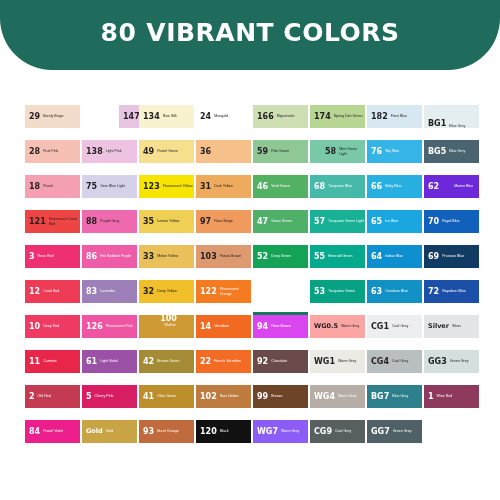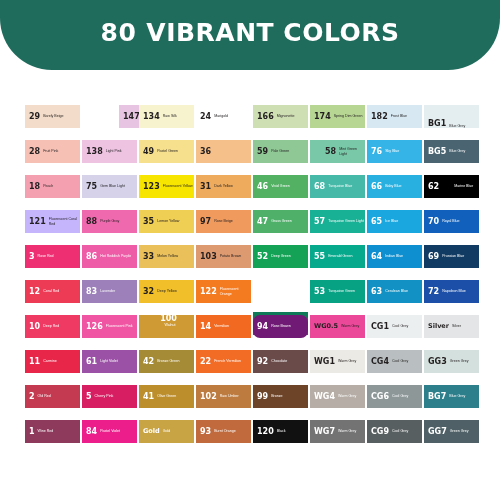--- a/index.html
+++ b/index.html
@@ -187,25 +187,25 @@
         <span class="nm">Vivid Green</span>
       </div>
       <div class="swatch light-text" style="background: rgb(70, 185, 168);">
         <span class="code">68</span>
         <span class="nm">Turquoise Blue</span>
       </div>
       <div class="swatch light-text" style="background: rgb(39, 176, 224);">
         <span class="code">66</span>
         <span class="nm">Baby Blue</span>
       </div>
-      <div class="swatch light-text" style="background: #000000; gap: 12px;">
+      <div class="swatch light-text" style="background: #6d28d9; gap: 12px;">
         <span class="code">62</span>
         <span class="nm">Marine Blue</span>
       </div>
-      <div class="swatch dark-text" style="background: #c4b5fd;">
+      <div class="swatch dark-text" style="background: #ef4444;">
         <span class="code">121</span>
         <span class="nm">Fluorescent Coral Red</span>
       </div>
       <div class="swatch dark-text" style="background: rgb(239, 105, 174);">
         <span class="code">88</span>
         <span class="nm">Purple Gray</span>
       </div>
       <div class="swatch dark-text" style="background: rgb(240, 207, 85);">
         <span class="code">35</span>
         <span class="nm">Lemon Yellow</span>
@@ -303,25 +303,25 @@
         <span class="nm">Fluorescent Pink</span>
       </div>
       <div class="swatch light-text" style="background: rgb(207, 154, 51); flex-direction: column;">
         <span class="code">100</span>
         <span class="nm">Walnut</span>
       </div>
       <div class="swatch light-text" style="background: rgb(242, 106, 33);">
         <span class="code">14</span>
         <span class="nm">Vermilion</span>
       </div>
-      <div class="swatch light-text" style="background: #701a75; border-radius: 7px;">
+      <div class="swatch light-text" style="background: #d946ef;">
         <span class="code">94</span>
         <span class="nm">Rose Brown</span>
       </div>
-      <div class="swatch dark-text" style="background: #ec4899;">
+      <div class="swatch dark-text" style="background: #fca5a5;">
         <span class="code small">WG0.5</span>
         <span class="nm">Warm Grey</span>
       </div>
       <div class="swatch dark-text" style="background: rgb(236, 239, 240);">
         <span class="code">CG1</span>
         <span class="nm">Cool Grey</span>
       </div>
       <div class="swatch dark-text" style="background: rgb(227, 229, 230);">
         <span class="code small">Silver</span>
         <span class="nm">Silver</span>
@@ -375,24 +375,20 @@
         <span class="nm">Raw Umber</span>
       </div>
       <div class="swatch light-text" style="background: rgb(110, 68, 41);">
         <span class="code">99</span>
         <span class="nm">Bronze</span>
       </div>
       <div class="swatch light-text" style="background: rgb(181, 173, 166);">
         <span class="code">WG4</span>
         <span class="nm">Warm Grey</span>
       </div>
-      <div class="swatch light-text" style="background: rgb(141, 151, 152);">
-        <span class="code">CG6</span>
-        <span class="nm">Cool Grey</span>
-      </div>
       <div class="swatch light-text" style="background: rgb(46, 127, 140);">
         <span class="code">BG7</span>
         <span class="nm">Blue Grey</span>
       </div>
       <div class="swatch light-text" style="background: rgb(142, 58, 92);">
         <span class="code">1</span>
         <span class="nm">Wine Red</span>
       </div>
       <div class="swatch light-text" style="background: rgb(236, 30, 140);">
         <span class="code">84</span>
@@ -403,21 +399,21 @@
         <span class="nm">Gold</span>
       </div>
       <div class="swatch light-text" style="background: rgb(192, 106, 62);">
         <span class="code">93</span>
         <span class="nm">Burnt Orange</span>
       </div>
       <div class="swatch light-text" style="background: rgb(17, 17, 17);">
         <span class="code">120</span>
         <span class="nm">Black</span>
       </div>
-      <div class="swatch light-text" style="background: #737373; align-items: center;">
+      <div class="swatch light-text" style="background: #8b5cf6; align-items: center;">
         <span class="code">WG7</span>
         <span class="nm">Warm Grey</span>
       </div>
       <div class="swatch light-text" style="background: rgb(88, 95, 96);">
         <span class="code">CG9</span>
         <span class="nm">Cool Grey</span>
       </div>
       <div class="swatch light-text" style="background: rgb(79, 97, 102);">
         <span class="code">GG7</span>
         <span class="nm">Green Grey</span>

